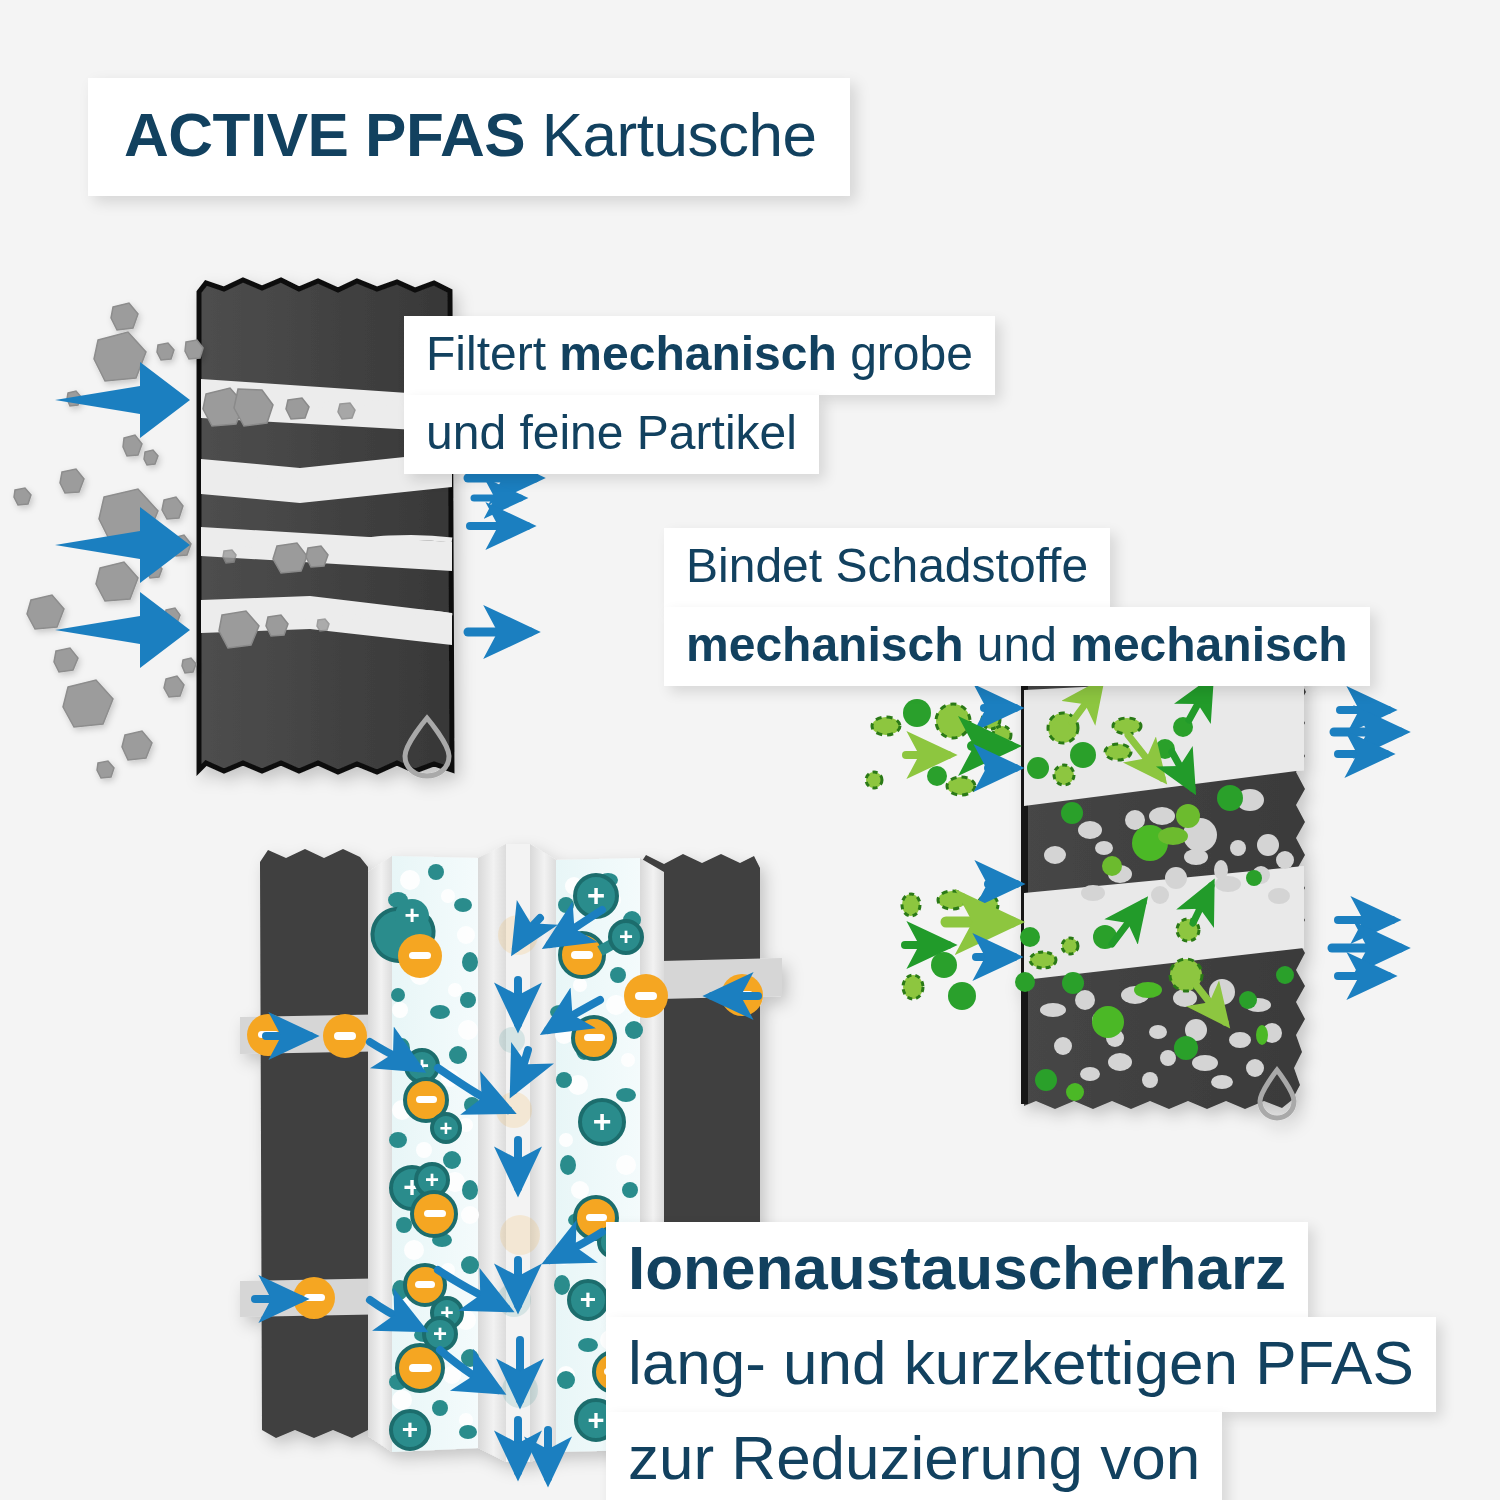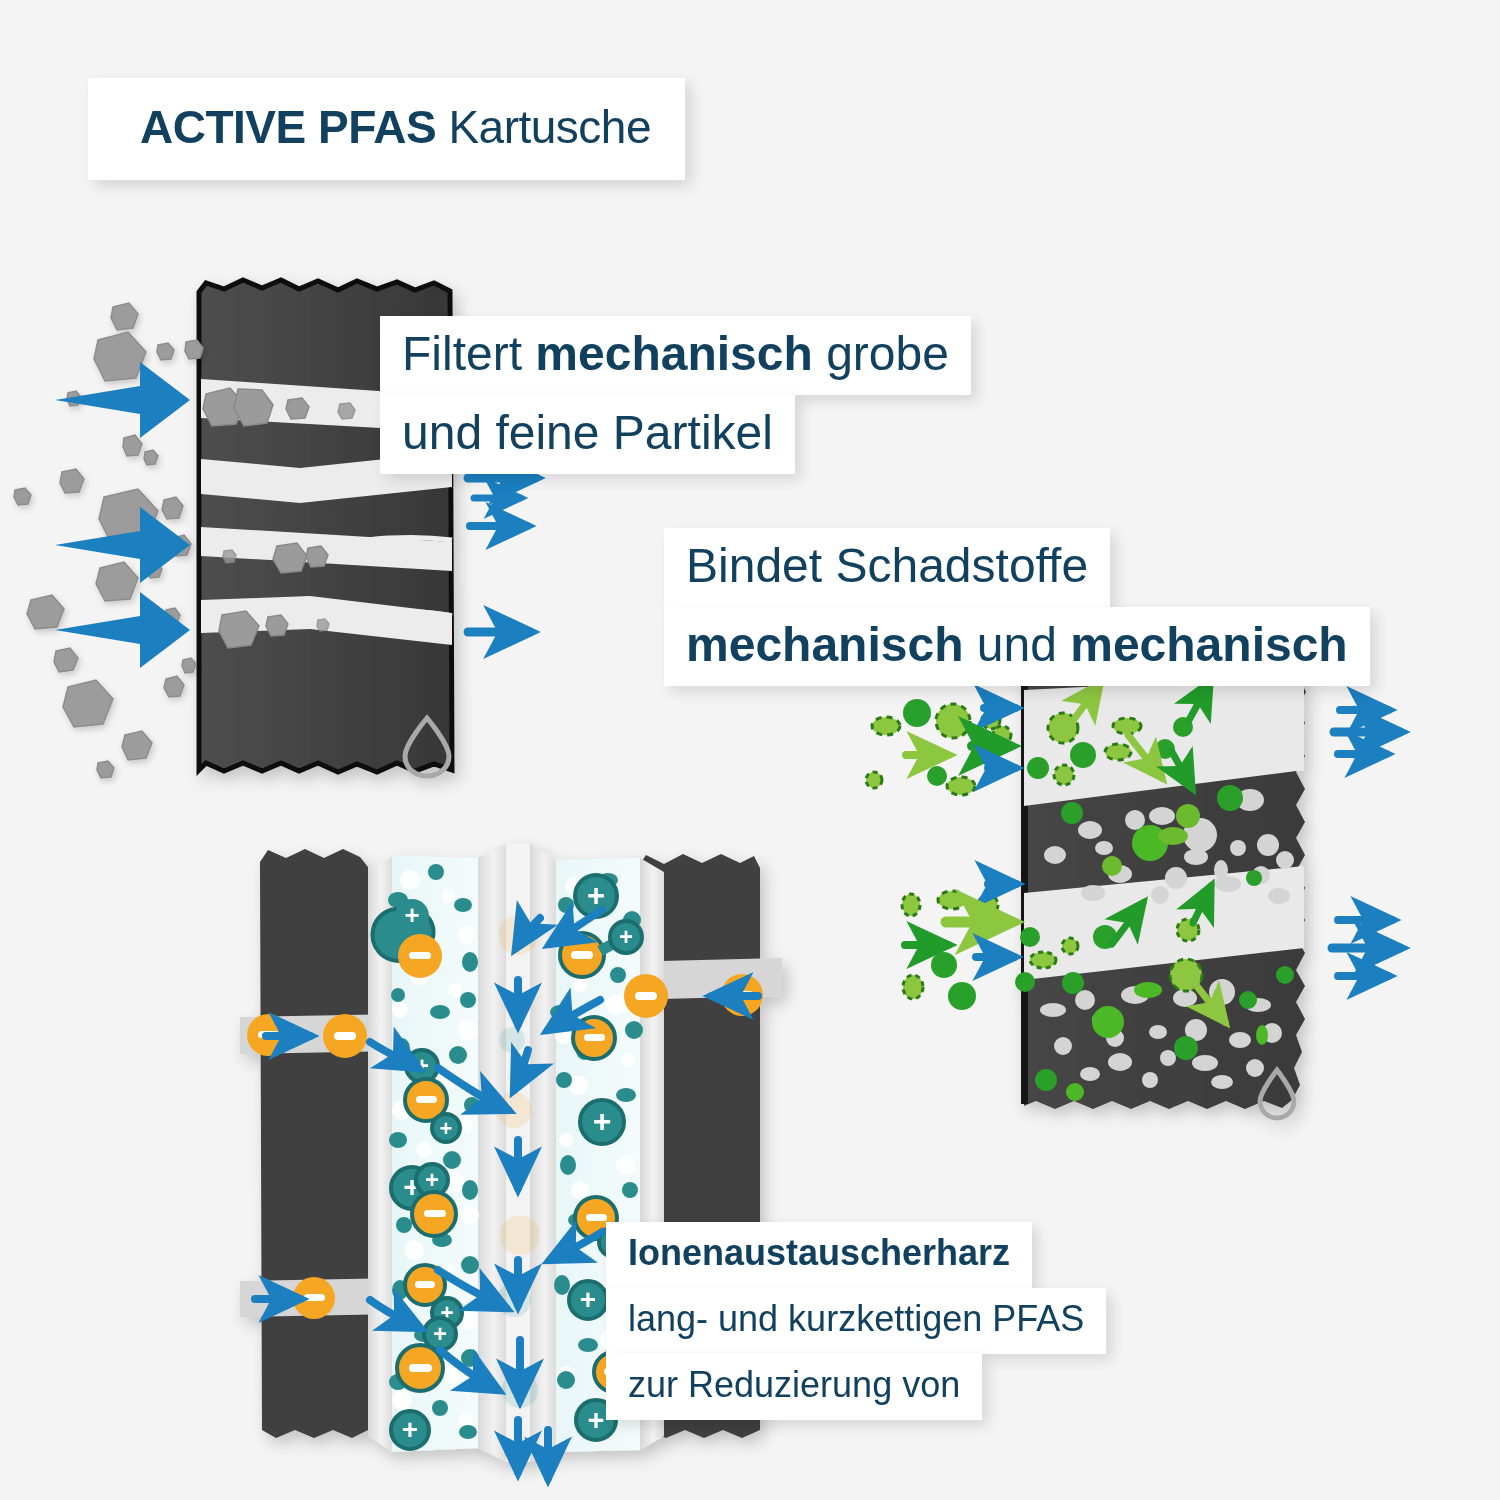--- a/index.html
+++ b/index.html
@@ -17,41 +17,41 @@
     position:absolute;
     background:#ffffff;
     box-shadow:6px 6px 14px rgba(0,0,0,.13);
     color:#12415f;
     white-space:nowrap;
     line-height:1.0;
   }
 
   #title-card{
     left:88px; top:78px;
-    padding:26px 34px 30px 52px;
-    font-size:46px;
+    padding:26px 34px 30px 36px;
+    font-size:62px;
     letter-spacing:-0.5px;
   }
   #title-card .t-bold{font-weight:700;}
   #title-card .t-light{font-weight:400;}
 
   .line{
     display:block;
     background:#fff;
     box-shadow:6px 6px 13px rgba(0,0,0,.12);
     padding:10px 22px 14px 22px;
     width:max-content;
   }
   .stack{position:absolute;}
   .stack .line{font-size:48px;color:#12415f;}
 
-  #c1{left:380px; top:316px;}
+  #c1{left:404px; top:316px;}
   #c2{left:664px; top:516px;margin-top:12px;}
   #c3{left:606px; top:1222px;}
-  #c3 .line{font-size:36px;}
+  #c3 .line{font-size:62px;}
   #c3 .l1{font-weight:700;}
 </style>
 </head>
 <body>
 
 <div id="stage">
 
   <svg class="art" viewBox="0 0 1500 1500">
     <defs>
       <linearGradient id="carbonGrad" x1="0" y1="0" x2="1" y2="0">

